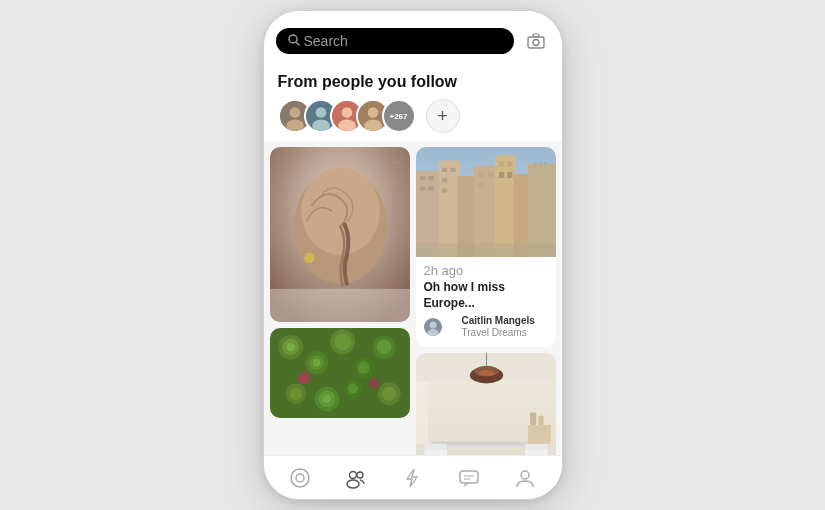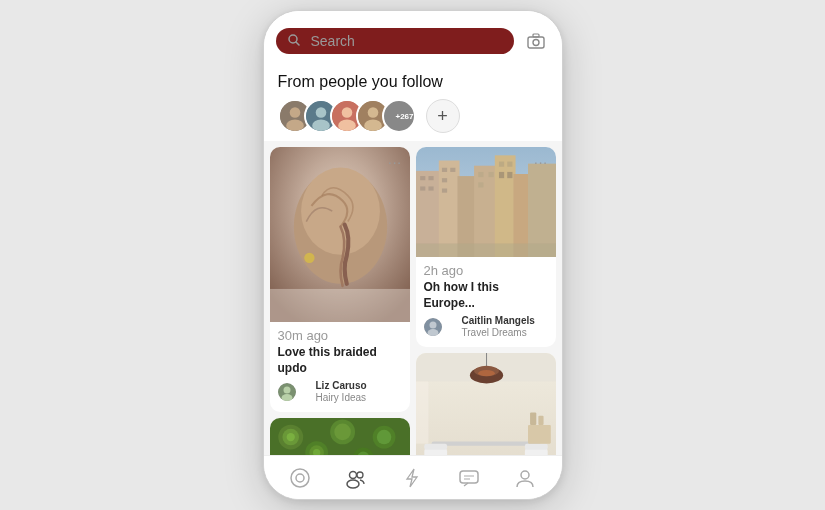--- a/index.html
+++ b/index.html
@@ -30,26 +30,26 @@
       background: #fff;
     }
     .search-bar-row {
       background: #fff;
       padding: 6px 12px 6px 12px;
       display: flex;
       align-items: center;
     }
     .search-bar {
       flex: 1;
-      background: #7f1d1d;
+      background: #000000;
       border-radius: 20px;
       display: flex;
       align-items: center;
       padding: 5px 12px;
-      gap: 11px;
+      gap: 4px;
     }
     .search-icon {
       color: #999;
       font-size: 13px;
     }
     .search-text {
       color: #999;
       font-size: 14px;
       flex: 1;
     }
@@ -69,21 +69,21 @@
       overflow-x: hidden;
       background: #f5f5f5;
     }
     .scroll-area::-webkit-scrollbar { display: none; }
     .section-header {
       background: #fff;
       padding: 12px 14px 8px 14px;
     }
     .section-title {
       font-size: 16px;
-      font-weight: 400;
+      font-weight: 700;
       color: #111;
       margin-bottom: 8px;
     }
     .followers-row {
       display: flex;
       align-items: center;
       gap: 0;
     }
     .avatar-stack {
       display: flex;
@@ -105,21 +105,21 @@
     }
     .avatar-count {
       width: 34px;
       height: 34px;
       border-radius: 50%;
       border: 2px solid #fff;
       margin-right: -8px;
       background: #888;
       display: flex;
       align-items: center;
-      justify-content: flex-end;
+      justify-content: center;
       font-size: 8px;
       color: #fff;
       font-weight: 600;
     }
     .add-btn {
       width: 34px;
       height: 34px;
       border-radius: 50%;
       border: 1.5px solid #ddd;
       background: #f5f5f5;
@@ -322,37 +322,20 @@
             <path d="M50 50 Q60 35 75 50 Q85 60 75 75" stroke="#a07858" stroke-width="1.5" fill="none" opacity="0.5"></path>
             <path d="M35 75 Q45 55 60 65" stroke="#907060" stroke-width="1.5" fill="none" opacity="0.5"></path>
 
             <path d="M72 78 Q78 90 74 108 Q70 120 74 135" stroke="#886050" stroke-width="4" fill="none" stroke-linecap="round"></path>
             <path d="M68 80 Q74 92 70 110 Q66 122 70 137" stroke="#a07860" stroke-width="2.5" fill="none" stroke-linecap="round"></path>
 
             <circle cx="38" cy="110" r="5" fill="#d4b84a" opacity="0.9"></circle>
 
             <rect x="0" y="140" width="135" height="35" fill="#f0e8e0" opacity="0.4"></rect>
           </svg>
-          <div class="pin-info">
-            <div class="pin-time">30m ago</div>
-            <div class="pin-title">Love this braided updo</div>
-            <div class="pin-user-row">
-              <div class="pin-avatar">
-                <svg width="18" height="18" viewBox="0 0 18 18">
-                  <circle cx="9" cy="9" r="9" fill="#7a9070"></circle>
-                  <circle cx="9" cy="7" r="3.5" fill="#b8d0a8"></circle>
-                  <ellipse cx="9" cy="15" rx="5.5" ry="4" fill="#b8d0a8"></ellipse>
-                </svg>
-              </div>
-              <div class="pin-user-info">
-                <div class="pin-username">Liz Caruso</div>
-                <div class="pin-board">Hairy Ideas</div>
-              </div>
-            </div>
-          </div>
           <div class="pin-more">···</div>
         </div>
 
         <div class="pin-card">
           <svg class="fake-img" width="100%" height="90" viewBox="0 0 135 90" preserveAspectRatio="xMidYMid slice">
             <defs>
               <radialGradient id="vegGrad" cx="50%" cy="50%" r="60%">
                 <stop offset="0%" stop-color="#6a9a30"></stop>
                 <stop offset="100%" stop-color="#3a6020"></stop>
               </radialGradient>
@@ -422,21 +405,21 @@
             <rect x="80" y="16" width="5" height="5" fill="#b0a080" opacity="0.6"></rect>
             <rect x="88" y="16" width="5" height="5" fill="#b0a080" opacity="0.6"></rect>
 
             <rect x="80" y="26" width="5" height="6" fill="#988870" opacity="0.7"></rect>
             <rect x="88" y="26" width="5" height="6" fill="#988870" opacity="0.7"></rect>
 
             <rect x="0" y="95" width="135" height="15" fill="#b0a888" opacity="0.5"></rect>
           </svg>
           <div class="pin-info">
             <div class="pin-time">2h ago</div>
-            <div class="pin-title">Oh how I this Europe...</div>
+            <div class="pin-title">Oh how I miss Europe...</div>
             <div class="pin-user-row">
               <div class="pin-avatar">
                 <svg width="18" height="18" viewBox="0 0 18 18">
                   <circle cx="9" cy="9" r="9" fill="#8090a0"></circle>
                   <circle cx="9" cy="7" r="3.5" fill="#c0c8d0"></circle>
                   <ellipse cx="9" cy="15" rx="5.5" ry="4" fill="#c0c8d0"></ellipse>
                 </svg>
               </div>
               <div class="pin-user-info">
                 <div class="pin-username">Caitlin Mangels</div>

